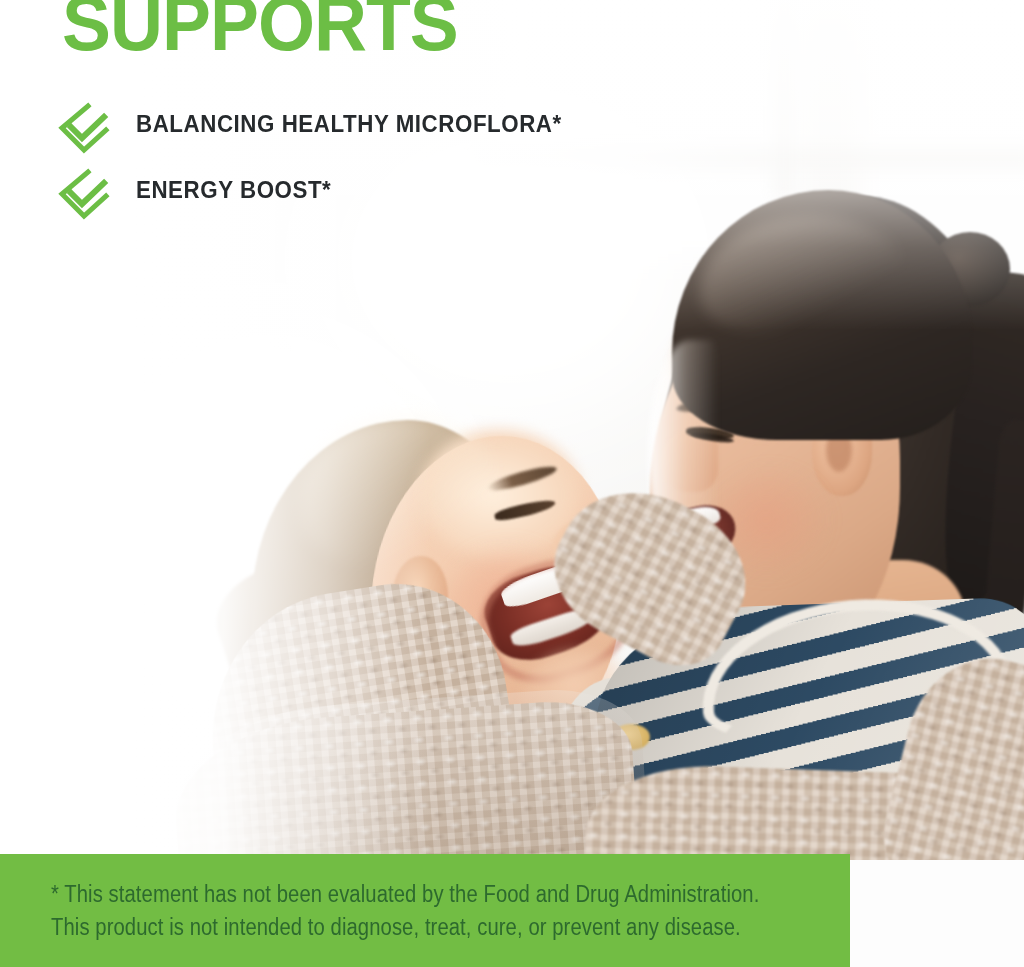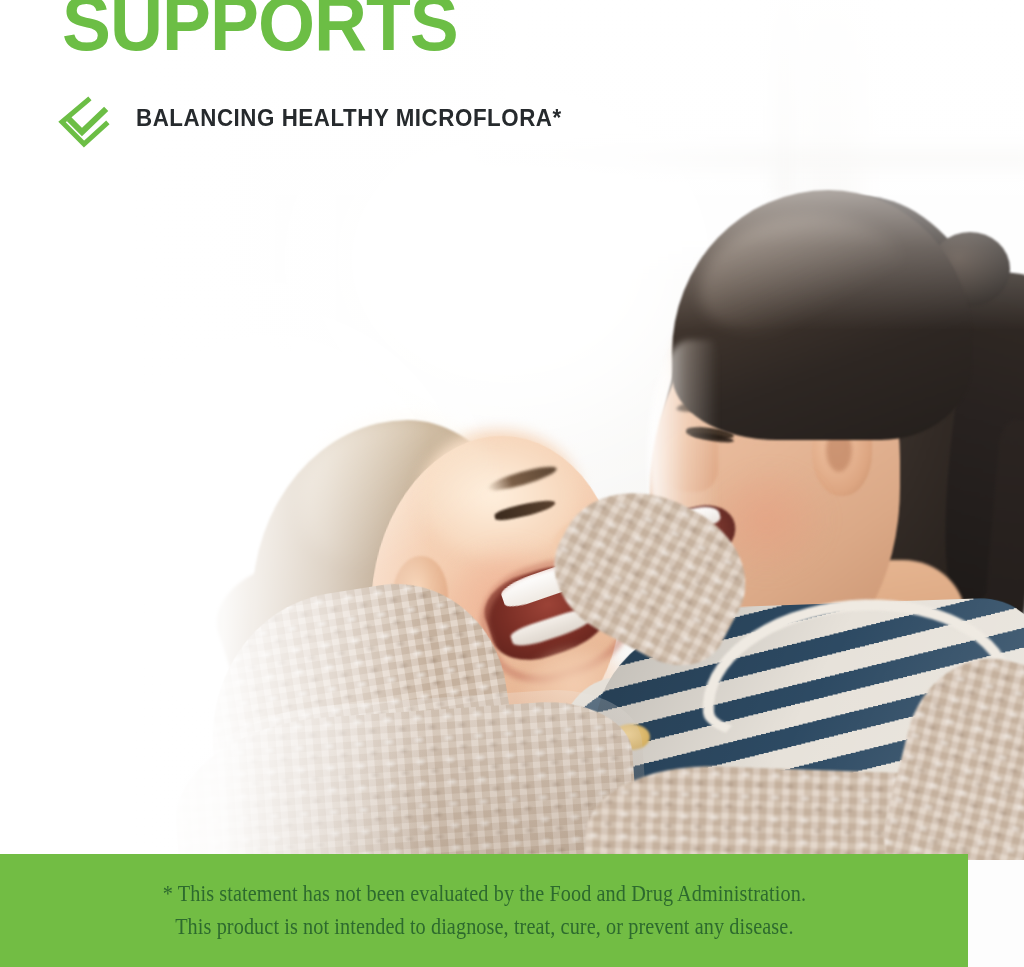--- a/index.html
+++ b/index.html
@@ -338,36 +338,36 @@
 
   
   .headline{
     position:absolute;left:62px;top:-16px;
     font-size:78px;line-height:1;
     font-weight:bold;
     letter-spacing:-1px;
     transform:scaleX(.94);transform-origin:left top;
     white-space:nowrap;
   }
-  .bullets{position:absolute;left:58px;top:96px;width:760px;}
+  .bullets{position:absolute;left:58px;top:102px;width:760px;}
   .bullet{position:relative;height:66px;}
   .bullet .icon{position:absolute;left:0;top:0;width:52px;height:52px;}
   .bullet .btxt{
     position:absolute;left:78px;top:8px;
     font-size:24px;font-weight:bold;
     letter-spacing:.6px;
     transform:scaleX(.93);transform-origin:left top;
     white-space:nowrap;
   }
 
   
   .footer{
-    position:absolute;left:0;bottom:0;width:968px;height:113px;
+    position:absolute;left:0;bottom:0;width:850px;height:113px;
     display:flex;flex-direction:column;
-    align-items:center;justify-content:center;font-family:Liberation Serif, serif;
+    justify-content:center;
   }
   .footer p{
     margin:0;font-size:23px;line-height:1.42;
     letter-spacing:.1px;white-space:nowrap;
     transform:scaleX(.88);
   }
 </style>
 </head>
 <body>
 
@@ -451,20 +451,29 @@
       <span class="icon">
         <svg viewBox="0 0 52 52" width="52" height="52">
           <path d="M30 4 L4 26 L26 48 L48 28" fill="none" stroke="#6cbe45" stroke-width="5" stroke-linecap="square" stroke-linejoin="miter"></path>
           <path d="M13 25 L24 36 L46 15" fill="none" stroke="#6cbe45" stroke-width="6" stroke-linecap="square" stroke-linejoin="miter"></path>
         </svg>
       </span>
       <span class="btxt" style="color: rgb(38, 42, 45);">BALANCING HEALTHY MICROFLORA*</span>
     </div>
 
 
+    <div class="bullet">
+      <span class="icon">
+        <svg viewBox="0 0 52 52" width="52" height="52">
+          <path d="M30 4 L4 26 L26 48 L48 28" fill="none" stroke="#6cbe45" stroke-width="5" stroke-linecap="square" stroke-linejoin="miter"></path>
+          <path d="M13 25 L24 36 L46 15" fill="none" stroke="#6cbe45" stroke-width="6" stroke-linecap="square" stroke-linejoin="miter"></path>
+        </svg>
+      </span>
+      <span class="btxt" style="color: rgb(38, 42, 45);">ENERGY BOOST*</span>
+    </div>
 
   </div>
 
   <div class="footer" style="background: rgb(114, 189, 68); color: rgb(45, 106, 46);">
     <p>* This statement has not been evaluated by the Food and Drug Administration.</p>
     <p>This product is not intended to diagnose, treat, cure, or prevent any disease.</p>
   </div>
 
 </div>
 

